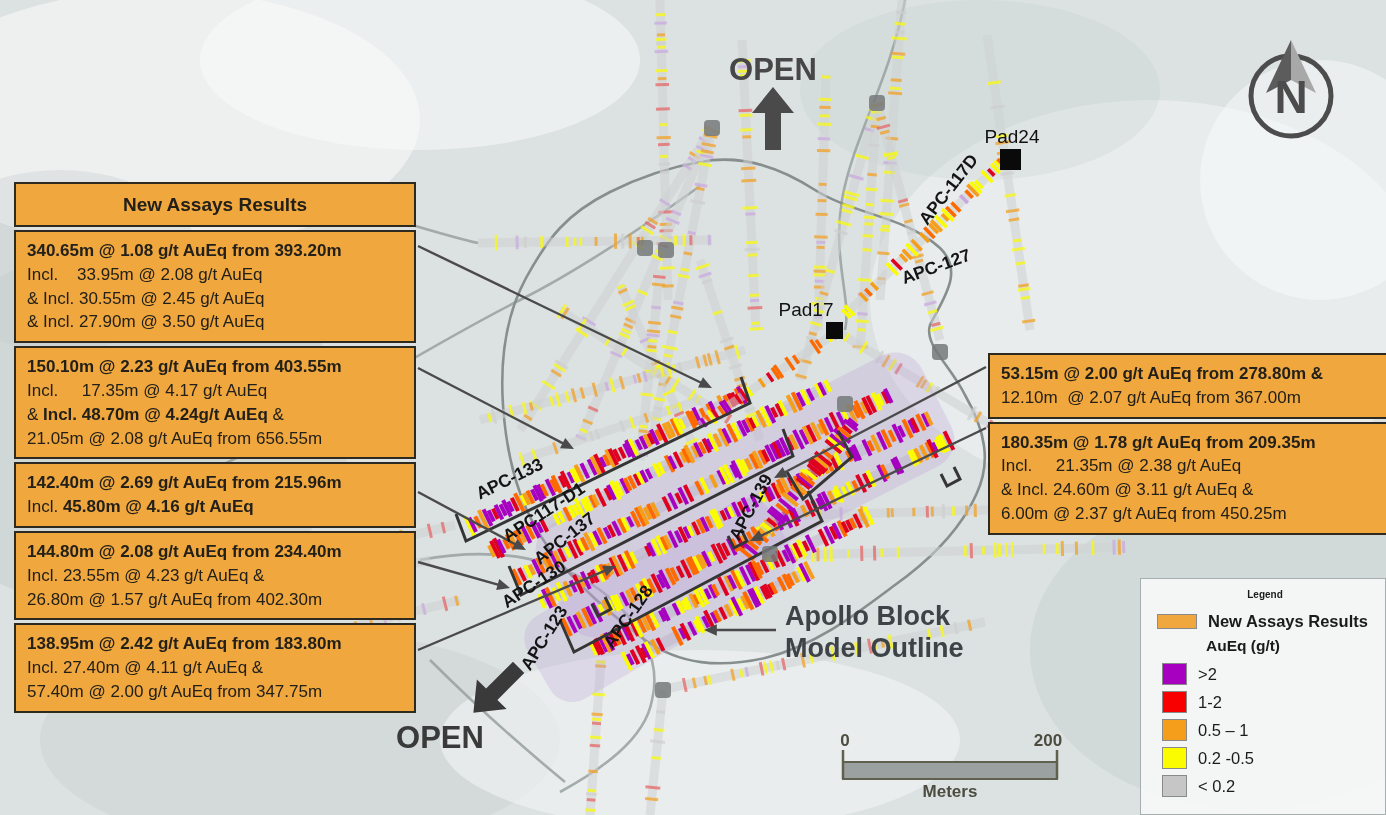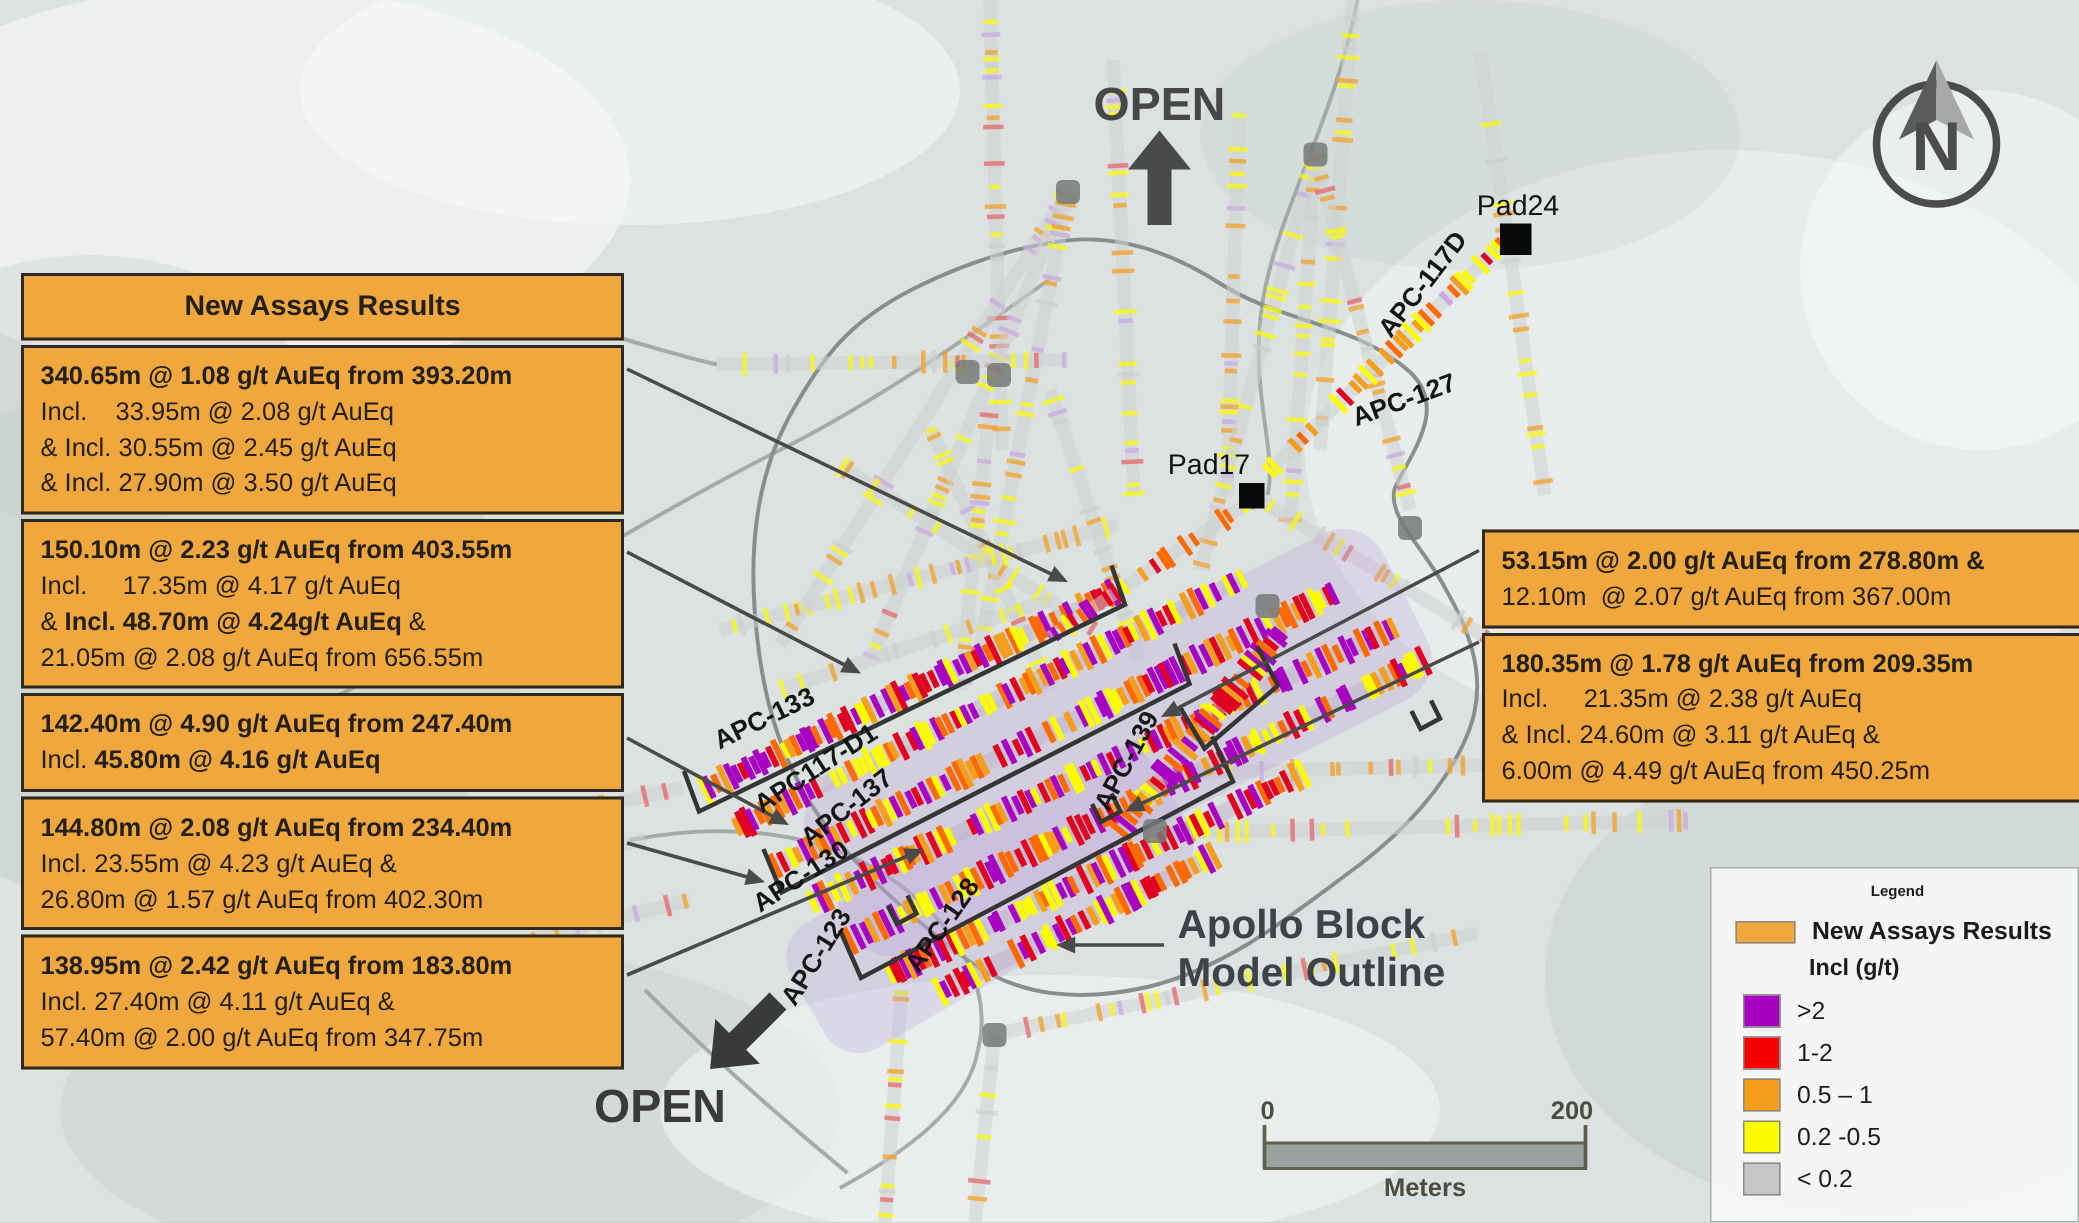--- a/index.html
+++ b/index.html
@@ -1221,21 +1221,21 @@
         <div class="ln"><span class="seg">&amp; Incl. 30.55m @ 2.45 g/t AuEq</span></div>
         <div class="ln"><span class="seg">&amp; Incl. 27.90m @ 3.50 g/t AuEq</span></div>
       </div>
       <div class="abox">
         <div class="ln"><span class="seg-b">150.10m @ 2.23 g/t AuEq from 403.55m</span></div>
         <div class="ln"><span class="seg">Incl.     17.35m @ 4.17 g/t AuEq</span></div>
         <div class="ln"><span class="seg">&amp; </span><span class="seg-b">Incl. 48.70m @ 4.24g/t AuEq</span><span class="seg"> &amp;</span></div>
         <div class="ln"><span class="seg">21.05m @ 2.08 g/t AuEq from 656.55m</span></div>
       </div>
       <div class="abox">
-        <div class="ln"><span class="seg-b">142.40m @ 4.90 g/t AuEq from 247.40m</span></div>
+        <div class="ln"><span class="seg-b">142.40m @ 2.69 g/t AuEq from 215.96m</span></div>
         <div class="ln"><span class="seg">Incl. </span><span class="seg-b">45.80m @ 4.16 g/t AuEq</span></div>
       </div>
       <div class="abox">
         <div class="ln"><span class="seg-b">144.80m @ 2.08 g/t AuEq from 234.40m</span></div>
         <div class="ln"><span class="seg">Incl. 23.55m @ 4.23 g/t AuEq &amp;</span></div>
         <div class="ln"><span class="seg">26.80m @ 1.57 g/t AuEq from 402.30m</span></div>
       </div>
       <div class="abox">
         <div class="ln"><span class="seg-b">138.95m @ 2.42 g/t AuEq from 183.80m</span></div>
         <div class="ln"><span class="seg">Incl. 27.40m @ 4.11 g/t AuEq &amp;</span></div>
@@ -1246,31 +1246,31 @@
   <div id="right-panel" class="panel">
 
   <div class="abox">
         <div class="ln"><span class="seg-b">53.15m @ 2.00 g/t AuEq from 278.80m &amp;</span></div>
         <div class="ln"><span class="seg">12.10m  @ 2.07 g/t AuEq from 367.00m</span></div>
       </div>
       <div class="abox">
         <div class="ln"><span class="seg-b">180.35m @ 1.78 g/t AuEq from 209.35m</span></div>
         <div class="ln"><span class="seg">Incl.     21.35m @ 2.38 g/t AuEq</span></div>
         <div class="ln"><span class="seg">&amp; Incl. 24.60m @ 3.11 g/t AuEq &amp;</span></div>
-        <div class="ln"><span class="seg">6.00m @ 4.49 g/t AuEq from 450.25m</span></div>
+        <div class="ln"><span class="seg">6.00m @ 2.37 g/t AuEq from 450.25m</span></div>
       </div>
     </div>
 
   <div id="legend">
     <div class="ltitle">Legend</div>
     <div class="lrow">
       <span class="lswatch-bar" id="assay-swatch" style="background: rgb(239, 167, 62);"></span>
       <span class="lassay">New Assays Results</span>
     </div>
-    <div class="lscale">Incl (g/t)</div>
+    <div class="lscale">AuEq (g/t)</div>
     <div id="legend-classes">
         <div class="lrow">
           <span class="lsq" style="background: rgb(168, 0, 192);"></span>
           <span class="lclass">&gt;2</span>
         </div>
         <div class="lrow">
           <span class="lsq" style="background: rgb(248, 0, 0);"></span>
           <span class="lclass">1-2</span>
         </div>
         <div class="lrow">

